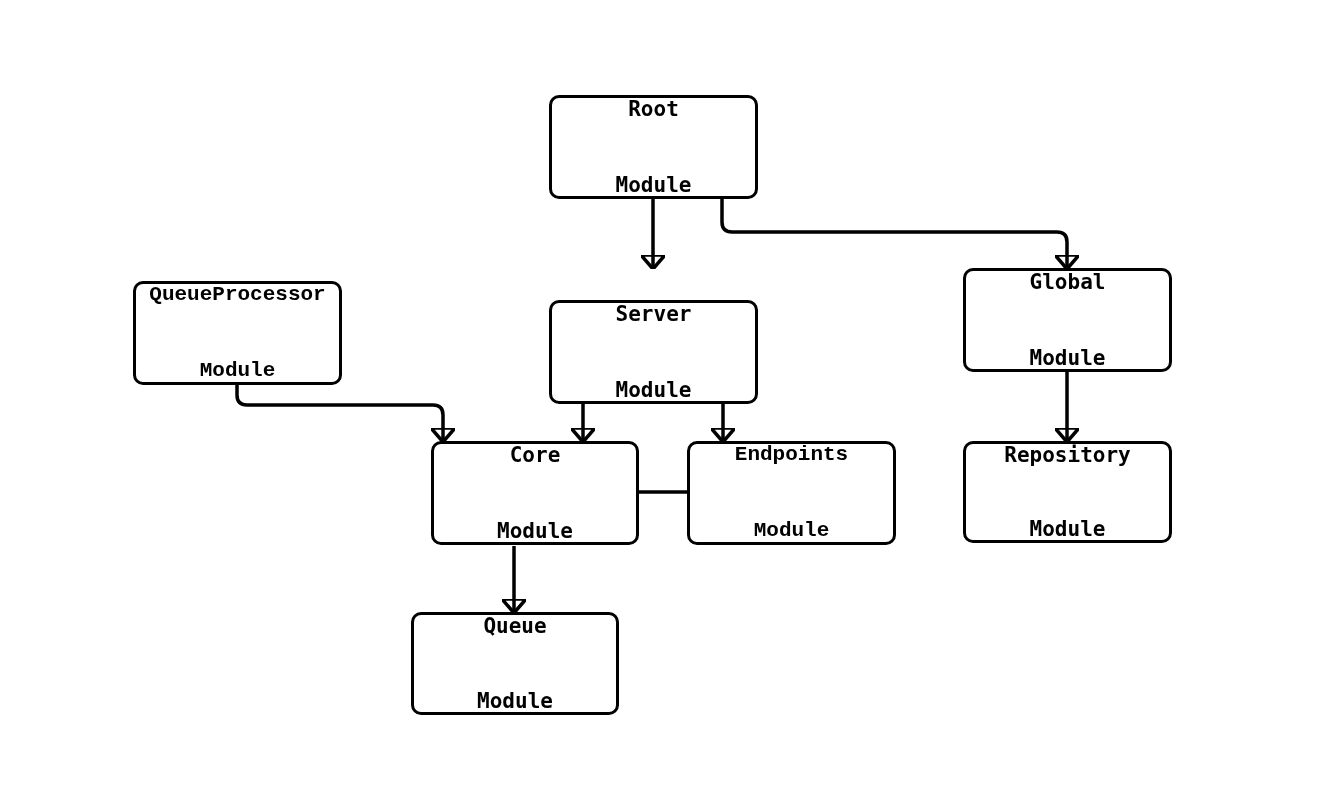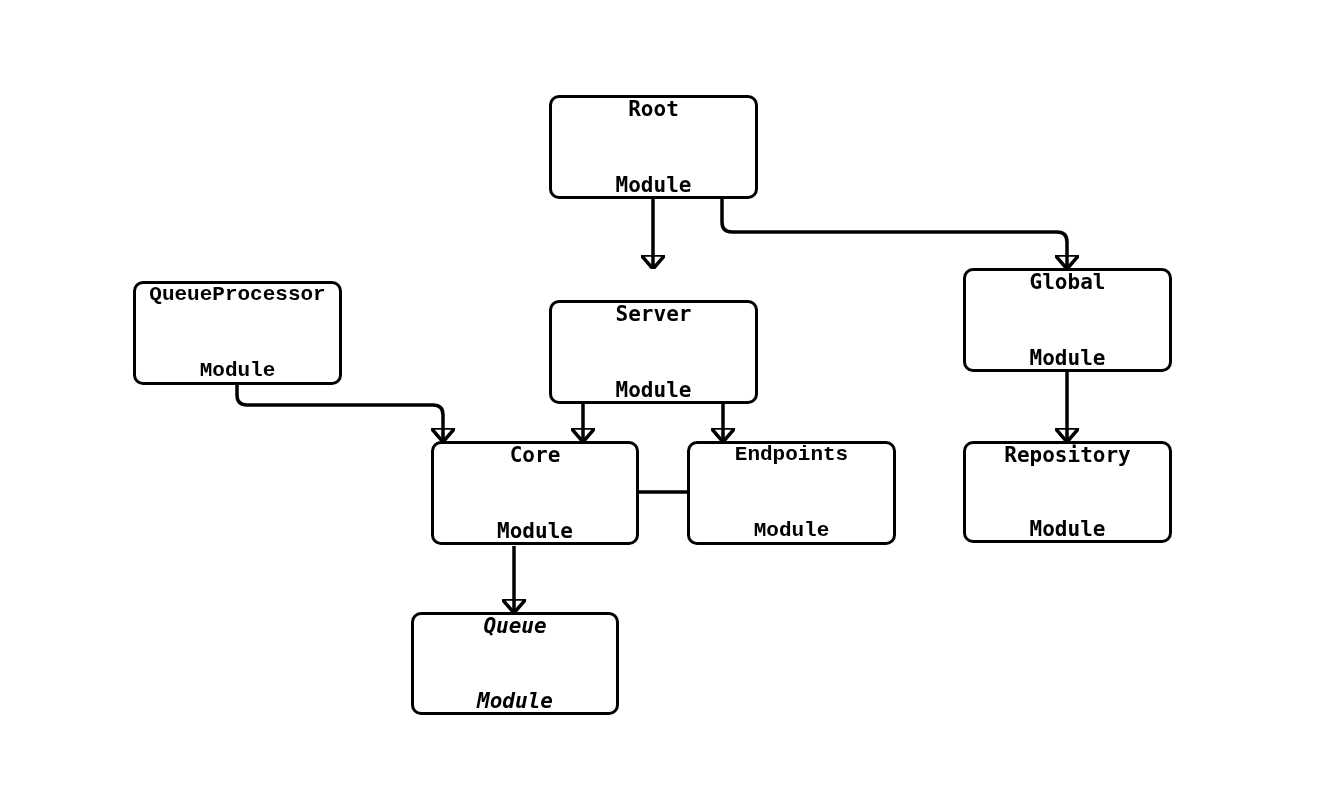--- a/index.html
+++ b/index.html
@@ -49,21 +49,21 @@
   }
   .node span { display: block; }
 
   .node-root         { left: 549px; top:  95px; }
   .node-queueproc    { left: 133px; top: 281px; font-family: Liberation Mono, monospace; }
   .node-server       { left: 549px; top: 268px; margin-top: 32px; }
   .node-global       { left: 963px; top: 268px; }
   .node-core         { left: 411px; top: 441px; width: 208px; margin-left: 20px; }
   .node-endpoints    { left: 687px; top: 441px; font-family: Liberation Mono, monospace; }
   .node-repository   { left: 963px; top: 441px; height: 102px; }
-  .node-queue        { left: 411px; top: 612px; width: 208px; height: 103px; font-style: italic; }
+  .node-queue        { left: 411px; top: 612px; width: 208px; height: 103px; }
 </style>
 </head>
 <body>
 
 <div class="canvas">
 
   <svg class="edges-layer" width="1337" height="809" viewBox="0 0 1337 809" xmlns="http://www.w3.org/2000/svg">
     <defs>
       <marker id="arrow" viewBox="0 0 14 24" refX="13" refY="12" markerWidth="14" markerHeight="24" markerUnits="userSpaceOnUse" orient="auto">
         <path d="M0 0 L14 12 L0 24 Z" fill="#000000" stroke="none"></path>

